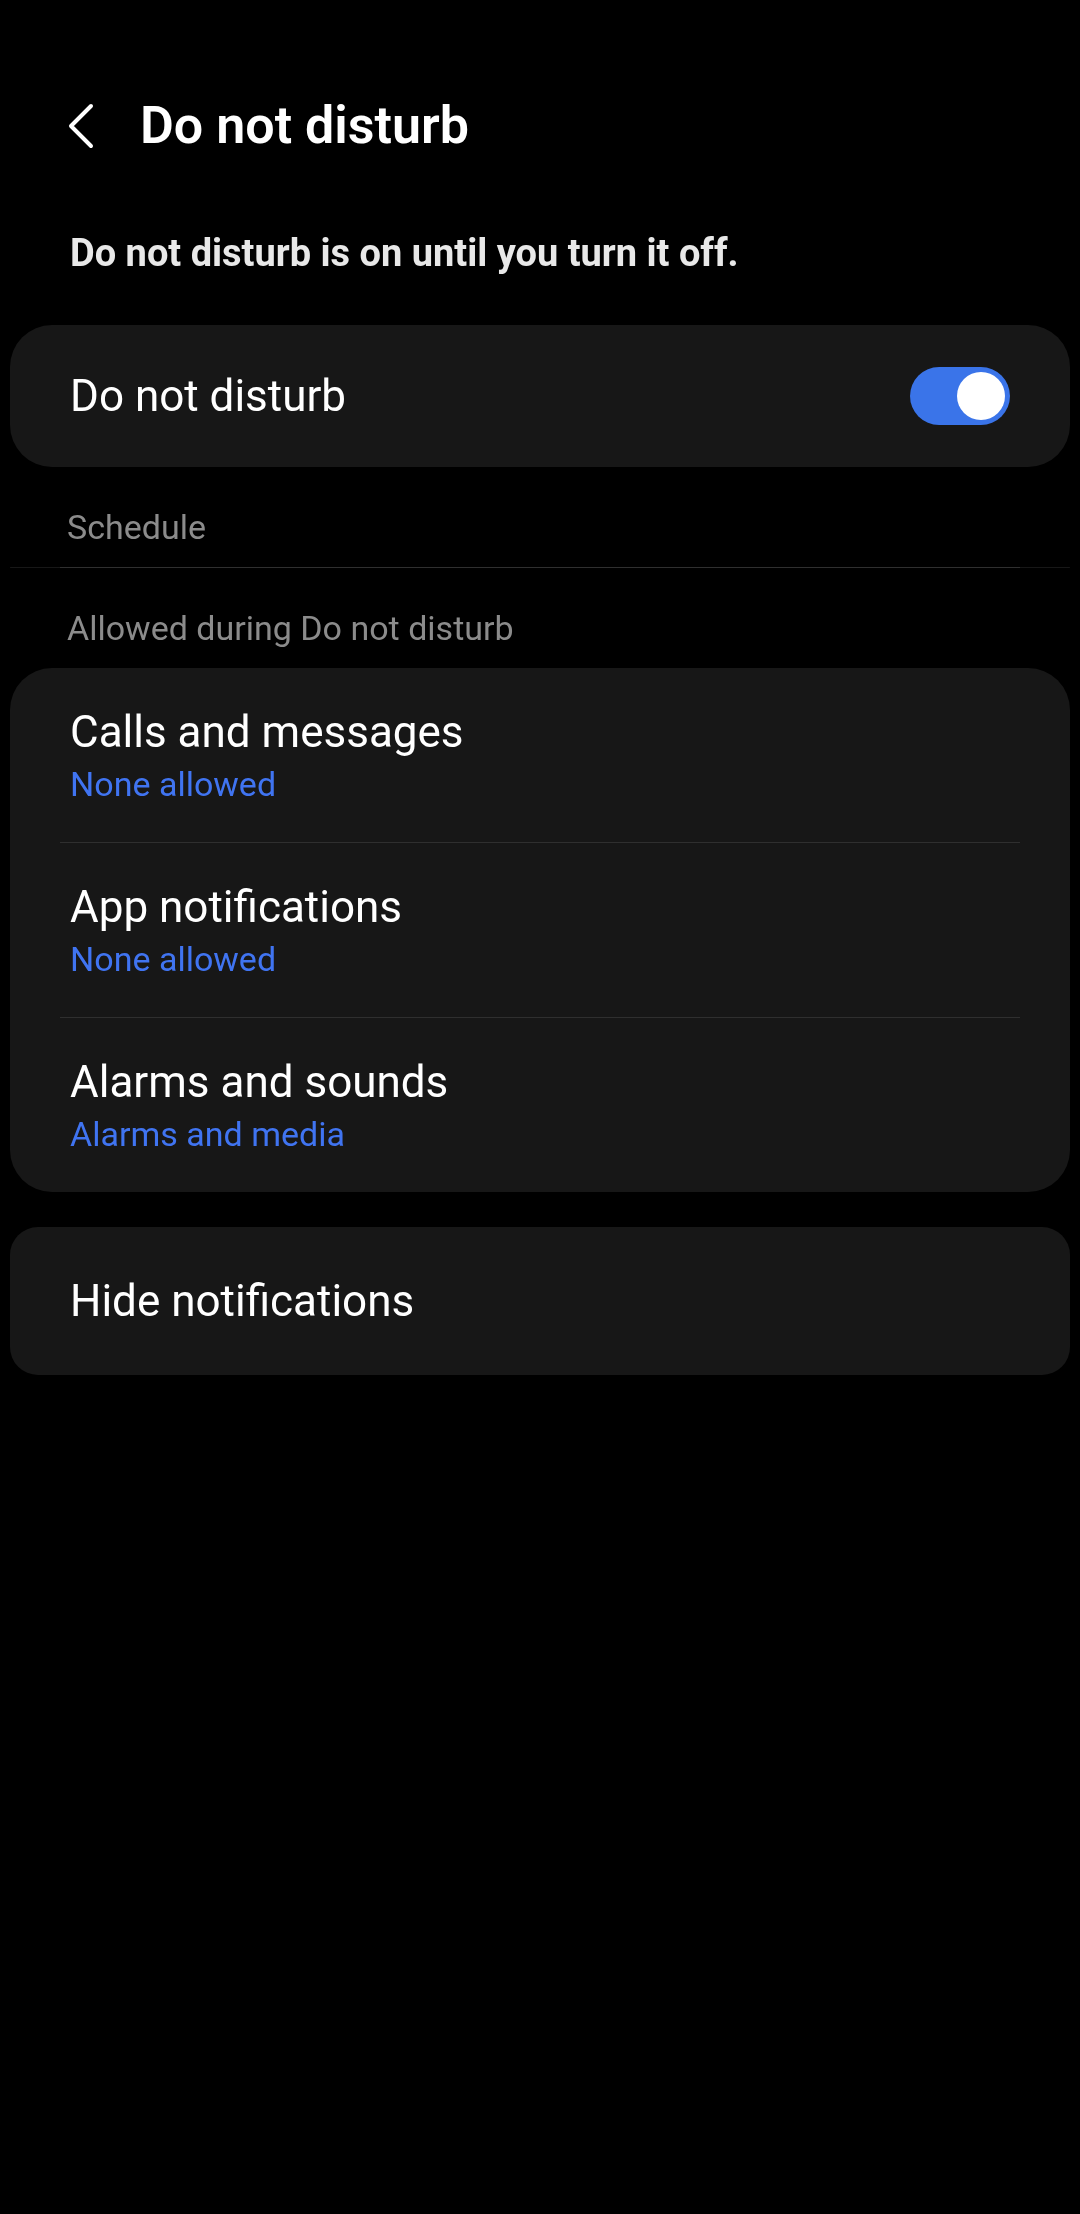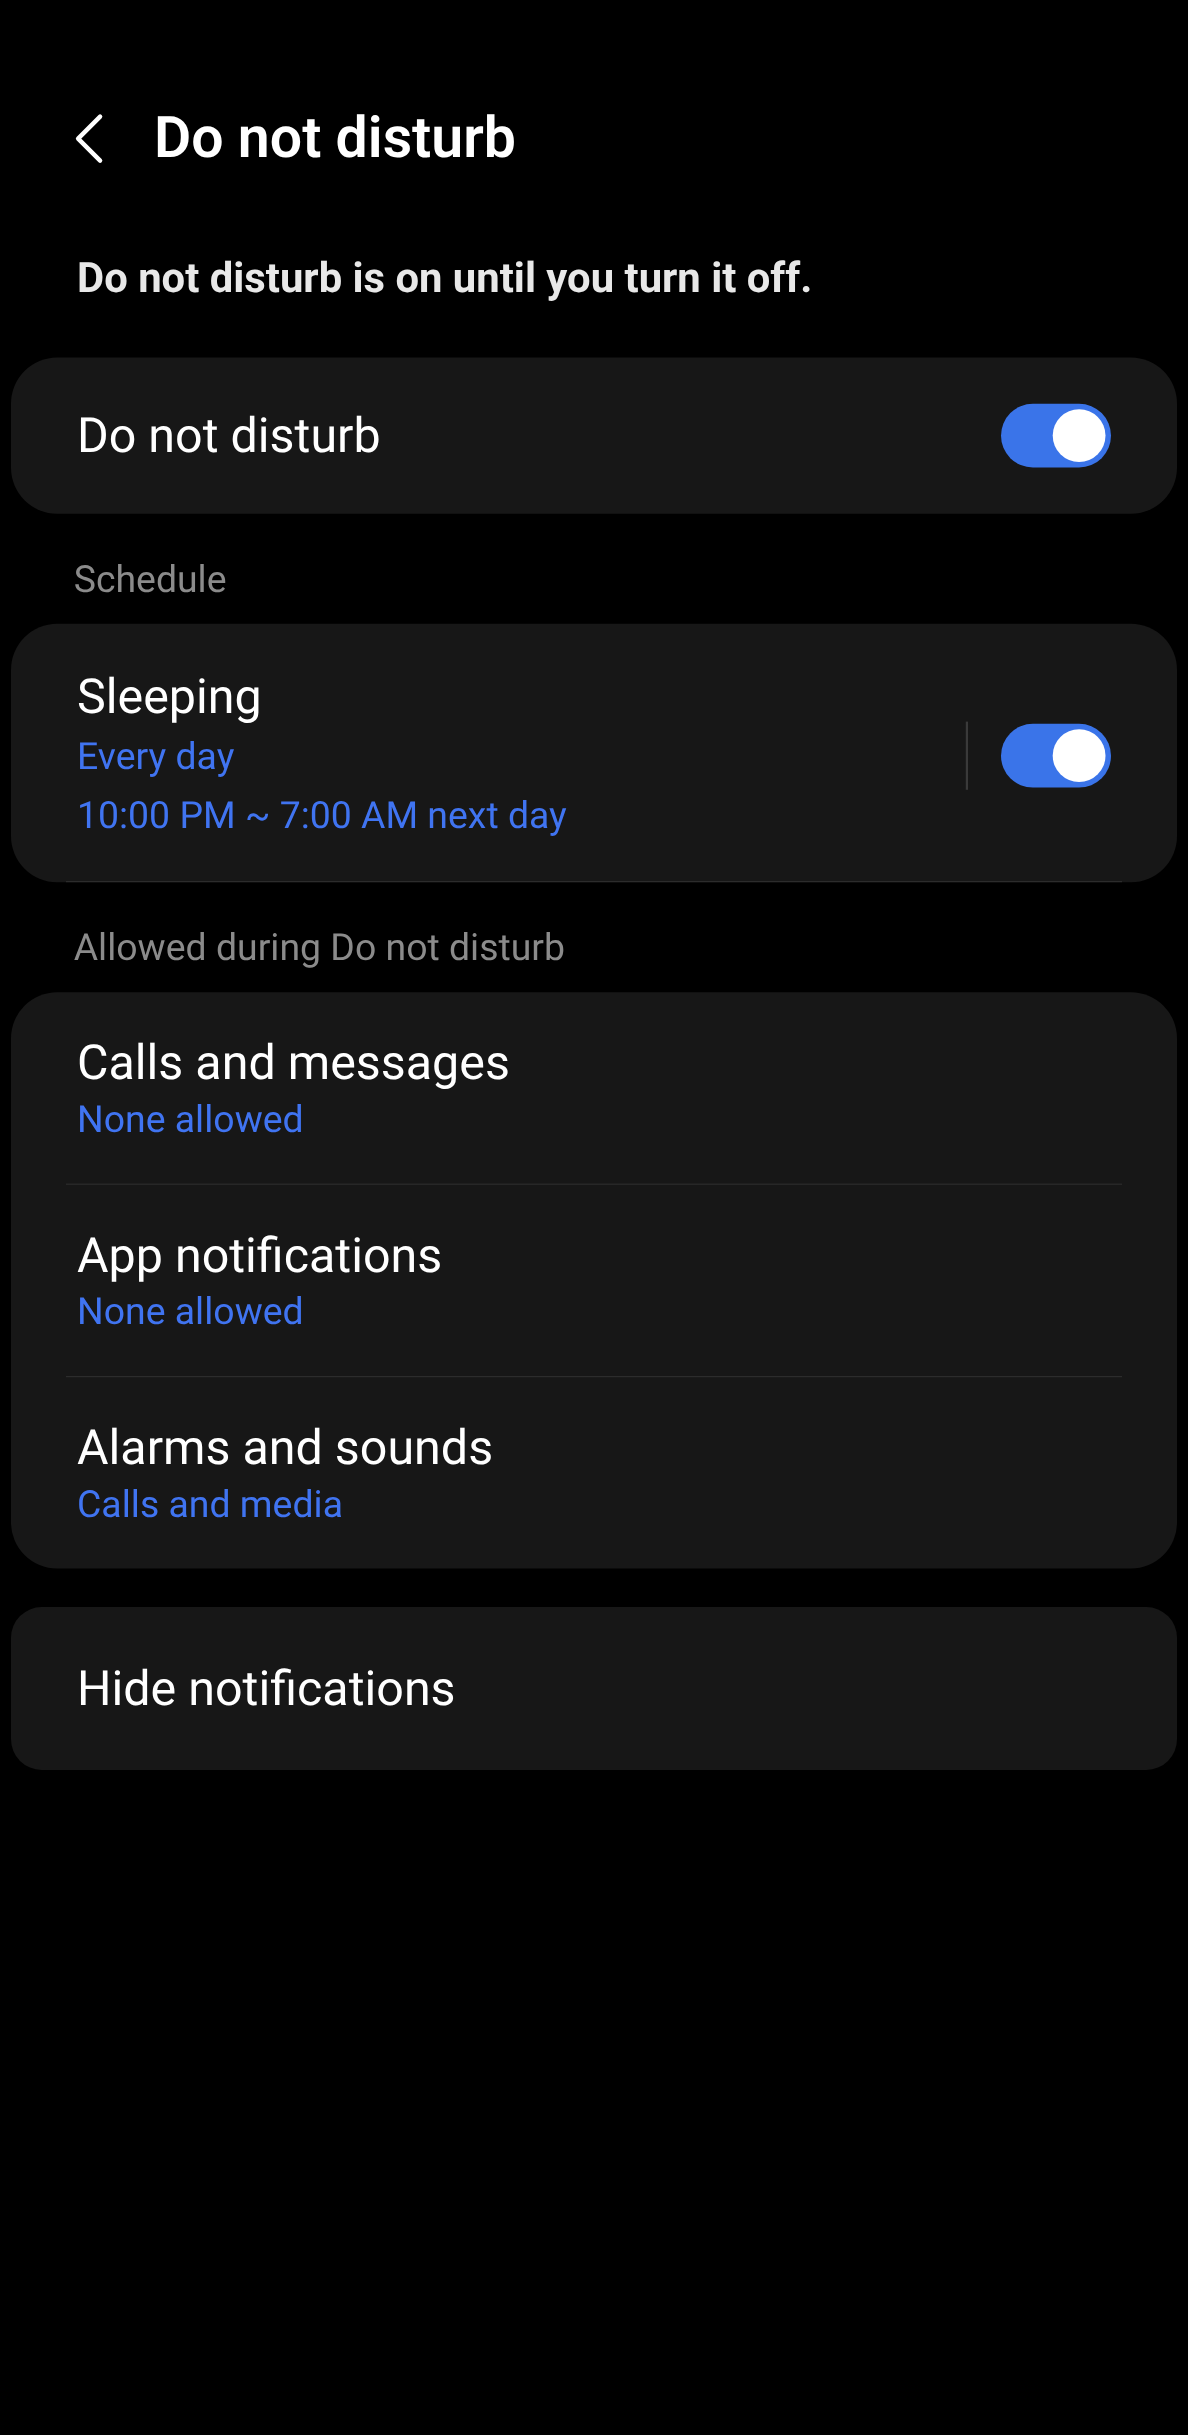--- a/index.html
+++ b/index.html
@@ -158,48 +158,37 @@
     <div class="row-title">Do not disturb</div>
     <div class="toggle">
       <div class="knob"></div>
     </div>
   </div>
 </div>
 
 <div class="section-label">Schedule</div>
 
 <div class="card">
-  <div class="schedule-row">
-    <div class="schedule-left">
-      <div class="sleeping-title">Sleeping</div>
-      <div class="row-sub">Every day</div>
-      <div class="row-sub">10:00 PM ~ 7:00 AM next day</div>
-    </div>
-    <div class="vdiv"></div>
-    <div class="toggle">
-      <div class="knob"></div>
-    </div>
-  </div>
   <div class="divider"></div>
 </div>
 
 <div class="section-label">Allowed during Do not disturb</div>
 
 <div class="card">
   <div class="allowed-row">
     <div class="allowed-title">Calls and messages</div>
     <div class="allowed-sub">None allowed</div>
   </div>
   <div class="divider"></div>
   <div class="allowed-row">
     <div class="allowed-title">App notifications</div>
     <div class="allowed-sub">None allowed</div>
   </div>
   <div class="divider"></div>
   <div class="allowed-row">
     <div class="allowed-title">Alarms and sounds</div>
-    <div class="allowed-sub">Calls and media</div>
+    <div class="allowed-sub">Alarms and media</div>
   </div>
 </div>
 
 <div class="hide-card">
   <div class="row-title">Hide notifications</div>
 </div>
 
 </body></html>

